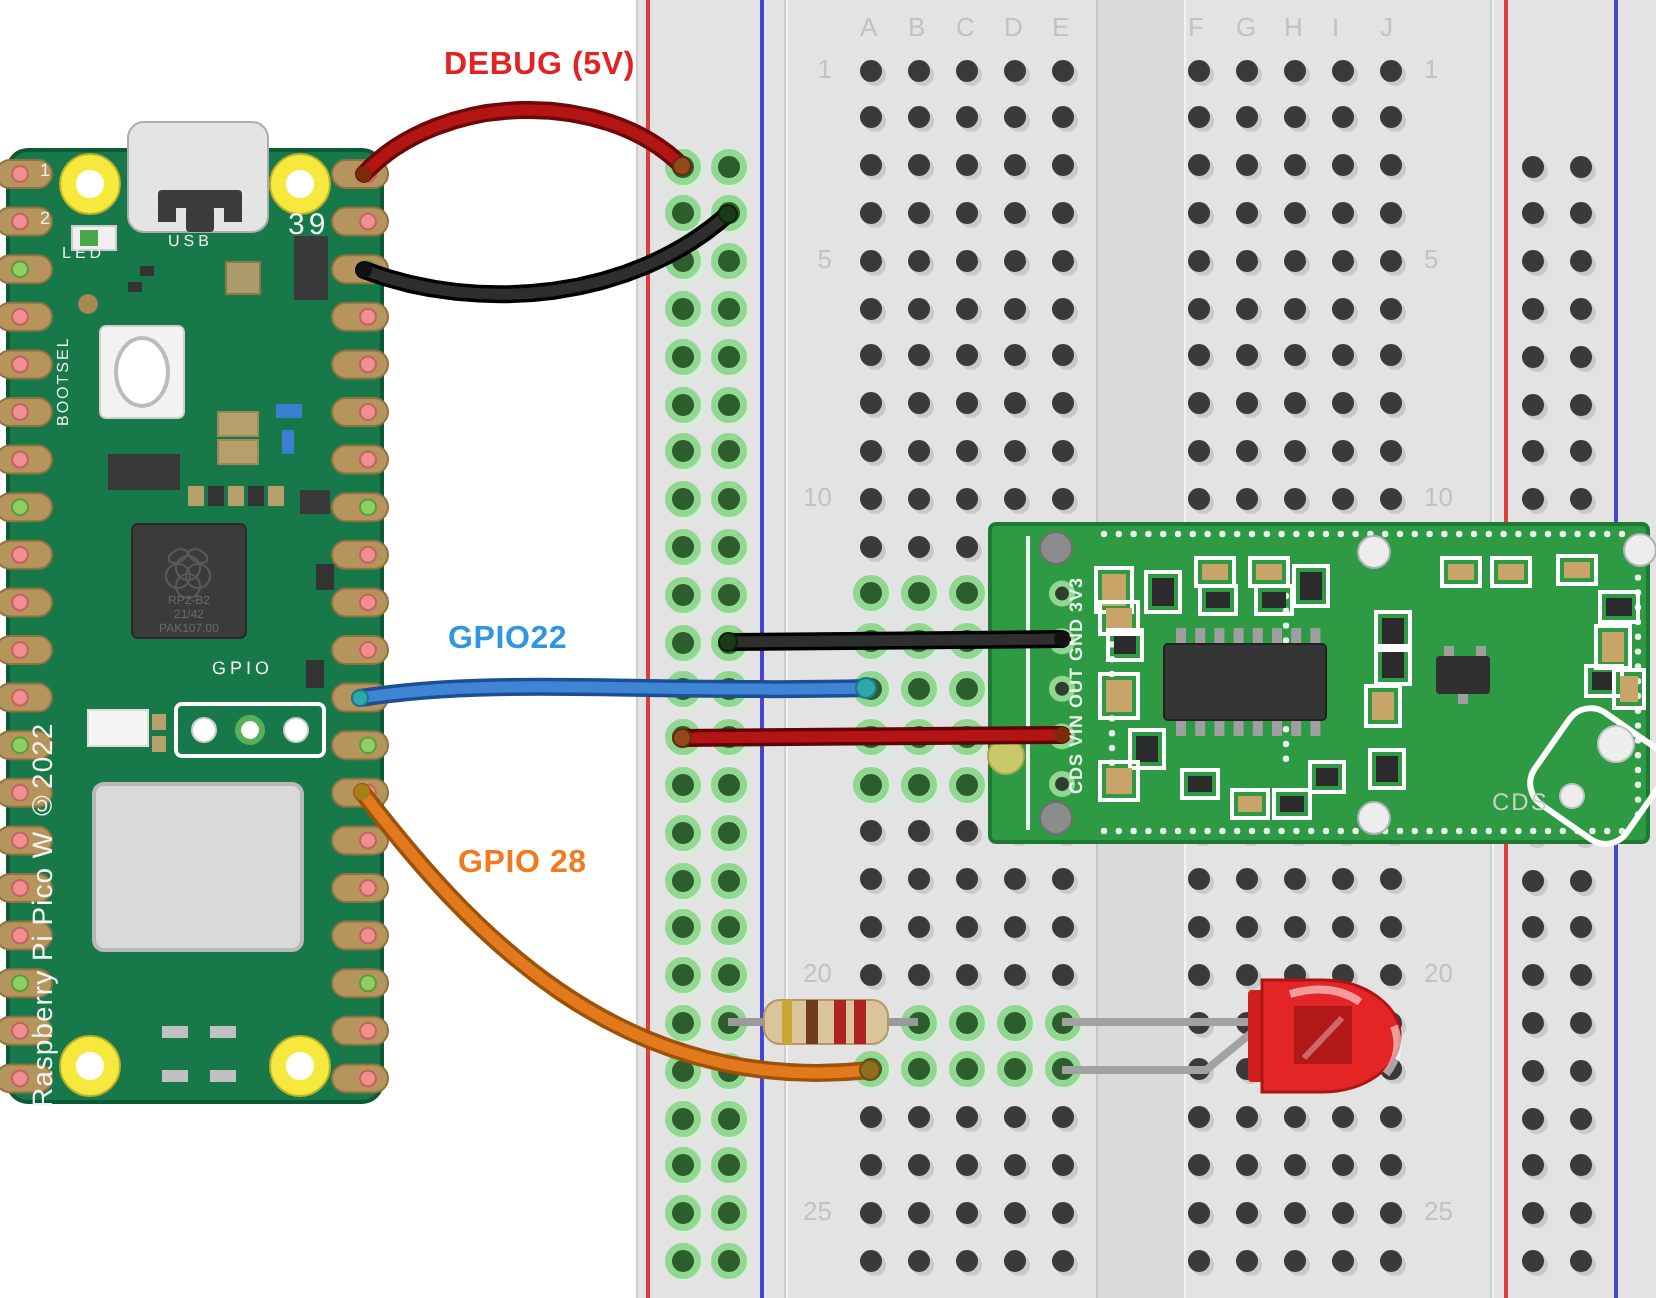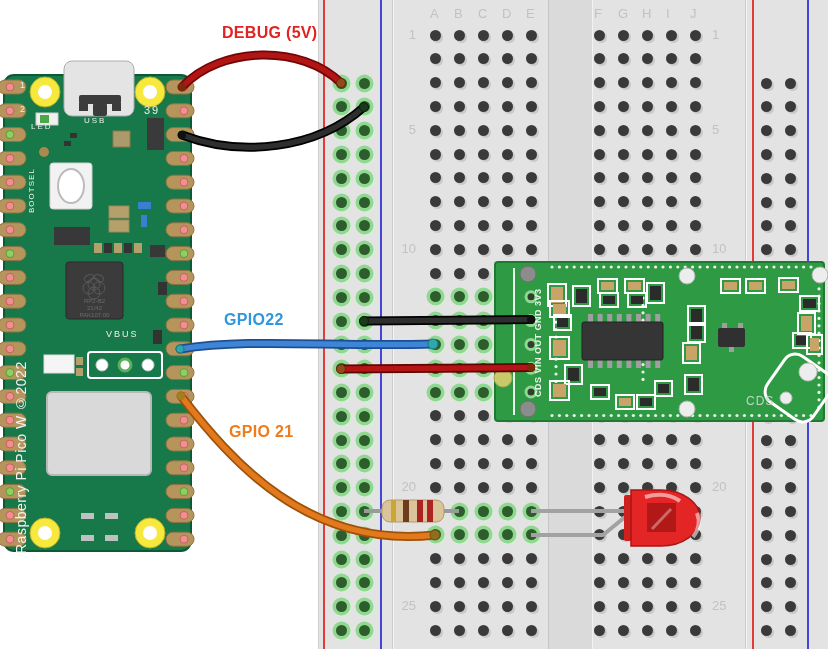--- a/index.html
+++ b/index.html
@@ -29,21 +29,21 @@
   .wire-label{font-weight:bold;font-size:16px;letter-spacing:.3px;}
   #lbl-vbus{left:222px;top:24px;color:#e32222;}
   #lbl-gpio22{left:224px;top:311px;color:#2e97dd;}
   #lbl-gpio21{left:229px;top:423px;color:#ee7c1c;}
   .pico-txt{color:#efefef;font-size:8px;letter-spacing:2px;}
   #p-led{left:31px;top:122px;}
   #p-usb{left:84px;top:116px;}
   #p-debug{left:106px;top:329px;font-size:9px;}
   #p-1{left:20px;top:80px;letter-spacing:0;font-size:9px;}
   #p-2{left:20px;top:104px;letter-spacing:0;font-size:9px;}
-  #p-39{left:144px;top:104px;font-size:11px;letter-spacing:2px;}
+  #p-39{left:144px;top:104px;font-size:15px;letter-spacing:2px;}
   .vtext{writing-mode:vertical-rl;transform:rotate(180deg);}
   #p-bootsel{left:27px;top:161px;height:52px;font-size:8px;letter-spacing:1px;}
   #p-name{left:13px;top:314px;height:240px;color:#f2f2f2;font-size:14px;letter-spacing:.5px;}
   #chipmarks{left:67px;top:298px;width:55px;z-index:5;text-align:center;color:#6a6a6a;
              font-size:6px;line-height:7px;}
   #m-pins{left:533px;top:283px;height:114px;color:#eaf2ea;font-size:9px;font-weight:bold;
           letter-spacing:.5px;z-index:5;}
   #m-brand{left:746px;top:394px;color:#c3d4c3;font-size:12px;letter-spacing:1px;z-index:5;}
 </style>
 </head>
@@ -900,25 +900,25 @@
       <path d="M631,546 V490 H661 A39,28 0 0 1 661,546 Z" fill="#e32525" stroke="#ad1414" stroke-width="1.5"></path>
       <rect x="647" y="503" width="29" height="29" fill="#b31818"></rect>
       <path d="M652,529 L671,509" stroke="rgba(255,255,255,.35)" stroke-width="3"></path>
       <path d="M645,497 Q666,491 680,501" stroke="#ffffff" stroke-width="4" fill="none" opacity=".55"></path>
       <path d="M697,513 Q702,526 693,537" stroke="#ffffff" stroke-width="4" fill="none" opacity=".55"></path>
     </g>
   </svg>
 
   <span class="lbl wire-label" id="lbl-vbus">DEBUG (5V)</span>
   <span class="lbl wire-label" id="lbl-gpio22">GPIO22</span>
-  <span class="lbl wire-label" id="lbl-gpio21">GPIO 21</span>
+  <span class="lbl wire-label" id="lbl-gpio21">GPIO 28</span>
 
   <span class="lbl pico-txt" id="p-led">LED</span>
   <span class="lbl pico-txt" id="p-usb">USB</span>
-  <span class="lbl pico-txt" id="p-debug">VBUS</span>
+  <span class="lbl pico-txt" id="p-debug">GPIO</span>
   <span class="lbl pico-txt" id="p-1">1</span>
   <span class="lbl pico-txt" id="p-2">2</span>
   <span class="lbl pico-txt" id="p-39">39</span>
   <span class="lbl pico-txt vtext" id="p-bootsel">BOOTSEL</span>
   <span class="lbl vtext" id="p-name">Raspberry Pi Pico W ©2022</span>
   <div class="lbl" id="chipmarks">
     <div>RP2-B2</div>
     <div>21/42</div>
     <div>PAK107.00</div>
   </div>

